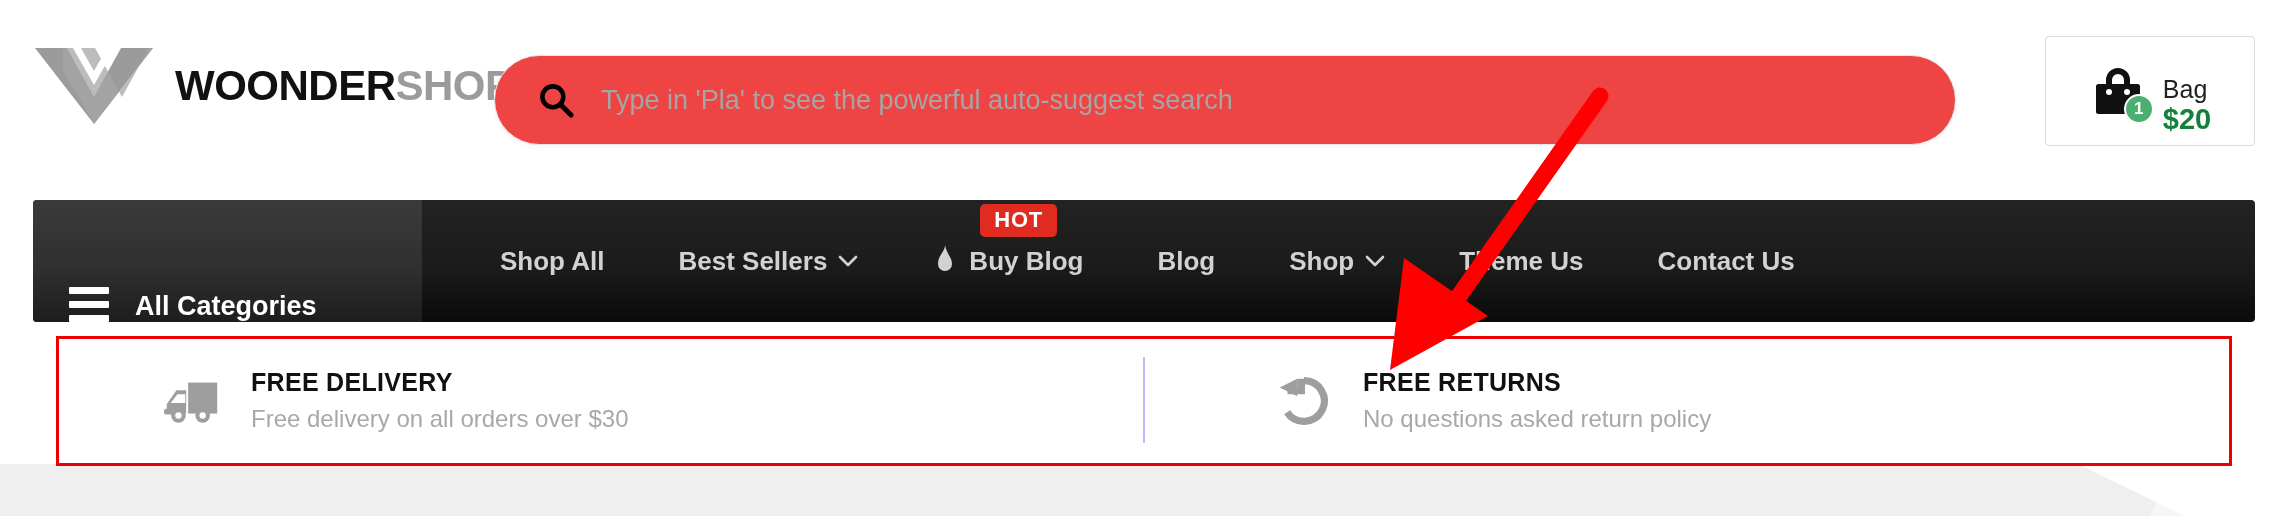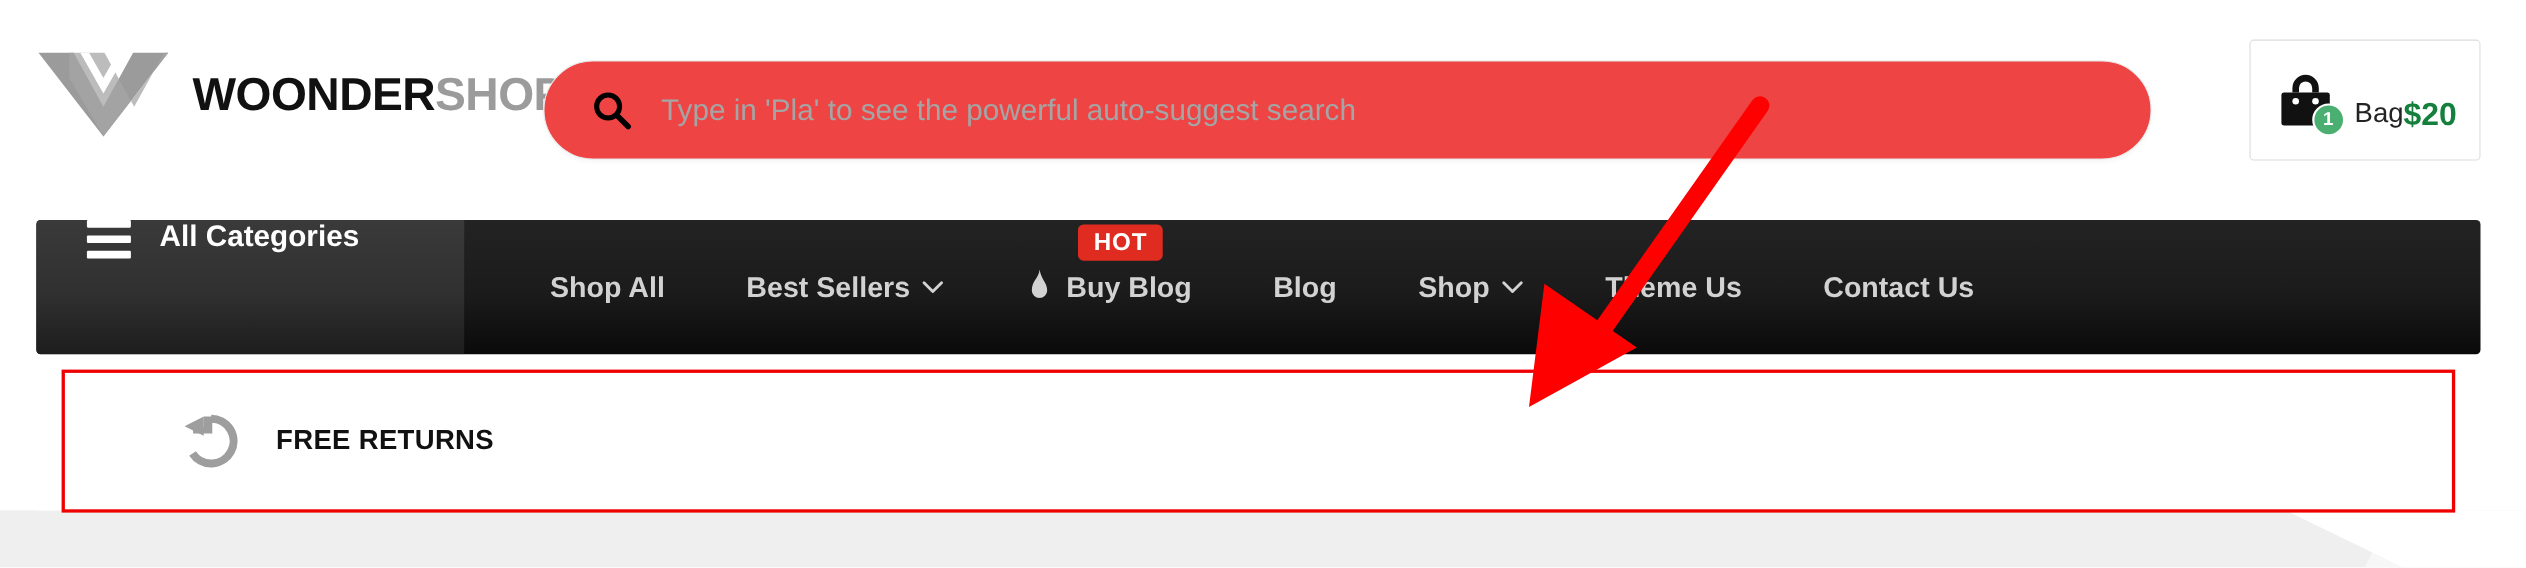--- a/index.html
+++ b/index.html
@@ -71,37 +71,37 @@
   }
   .bag-icon-wrap { position: relative; width: 58px; height: 58px; }
   .bag-badge {
     position: absolute; right: -7px; bottom: -4px;
     width: 30px; height: 30px; border-radius: 50%;
     background: #4caf72; color: #ffffff;
     font-size: 17px; font-weight: bold;
     display: flex; align-items: center; justify-content: center;
     border: 2px solid #ffffff;
   }
-  .bag-texts { display: flex; flex-direction: row; line-height: 1.12; margin-top: 28px; }
+  .bag-texts { display: flex; flex-direction: column; line-height: 1.12; margin-top: 28px; }
   .bag-label { font-size: 25px; color: #222222; }
   .bag-amount { font-size: 29px; font-weight: bold; color: #15803d; }
 
   
   .navbar {
     position: absolute; left: 33px; top: 200px;
     width: 2222px; height: 122px;
     background: linear-gradient(180deg, #232323 0%, #1b1b1b 55%, #0a0a0a 100%);
     border-radius: 4px;
     display: flex; align-items: stretch;
     overflow: hidden;
   }
   .all-categories {
     width: 389px; flex: 0 0 389px;
     background: linear-gradient(180deg, #3a3a3a 0%, #303030 55%, #1d1d1d 100%);
-    display: flex; align-items: flex-start; gap: 26px; padding-left: 46px;
+    display: flex; align-items: flex-end; gap: 26px; padding-left: 36px;
   }
   .hamburger { display: flex; flex-direction: column; gap: 7px; width: 40px; }
   .hamburger span { display: block; height: 7px; background: #ffffff; border-radius: 1px; }
   .all-cat-label { color: #ffffff; font-size: 27px; font-weight: bold; white-space: nowrap; }
 
   .nav-items {
     flex: 1 1 auto; display: flex; align-items: center;
     padding-left: 78px; gap: 0;
   }
   .nav-item {
@@ -247,29 +247,46 @@
       </div>
 
       <div class="nav-item last">
         <span>Contact Us</span>
       </div>
     </div>
   </div>
 
   <div class="feature-bar">
 
+    <div class="feature-col">
+      <svg class="feature-icon" viewBox="0 0 64 64">
+        <path d="M28 14 H58 V46 H28 Z" fill="#9e9e9e"></path>
+        <path d="M26 22 H16 L6 36 V46 H26 Z" fill="#9e9e9e"></path>
+        <path d="M17 26 H25 V35 H10 Z" fill="#ffffff"></path>
+        <rect x="3" y="41" width="12" height="6" rx="3" fill="#9e9e9e"></rect>
+        <circle cx="18" cy="48" r="7.5" fill="#9e9e9e"></circle>
+        <circle cx="18" cy="48" r="3.3" fill="#ffffff"></circle>
+        <circle cx="43" cy="48" r="7.5" fill="#9e9e9e"></circle>
+        <circle cx="43" cy="48" r="3.3" fill="#ffffff"></circle>
+      </svg>
+      <div class="feature-texts">
+        <span class="feature-title">FREE DELIVERY</span>
+        <span class="feature-sub">Free delivery on all orders over $30</span>
+      </div>
+    </div>
 
     <div class="feature-col">
       <svg class="feature-icon" viewBox="0 0 64 64">
         <path d="M32 12 a21 21 0 1 1 -17.5 32.6" fill="none" stroke="#9e9e9e" stroke-width="7.5" stroke-linecap="butt"></path>
         <path d="M33 10 L33 26 L15 26 L15 20 L25 20 L25 10 Z" fill="#9e9e9e"></path>
         <path d="M7 19 L25 10 L25 28 Z" fill="#9e9e9e"></path>
       </svg>
       <div class="feature-texts">
         <span class="feature-title">FREE RETURNS</span>
+        <span class="feature-sub">No questions asked return policy</span>
       </div>
     </div>
 
   </div>
 
   <div class="anno-box"></div>
   <svg class="anno-arrow" viewBox="0 0 280 300">
     <line x1="240" y1="16" x2="92" y2="226" stroke="#ff0000" stroke-width="17" stroke-linecap="round"></line>
     <path d="M30 290 L44 178 L128 236 Z" fill="#ff0000"></path>
   </svg>

